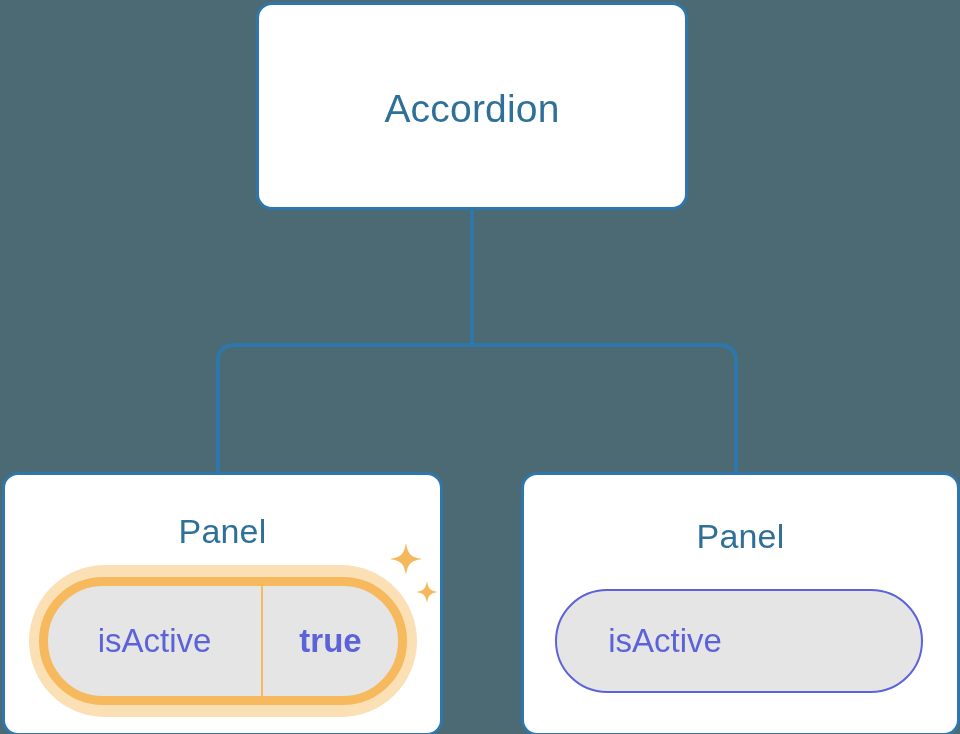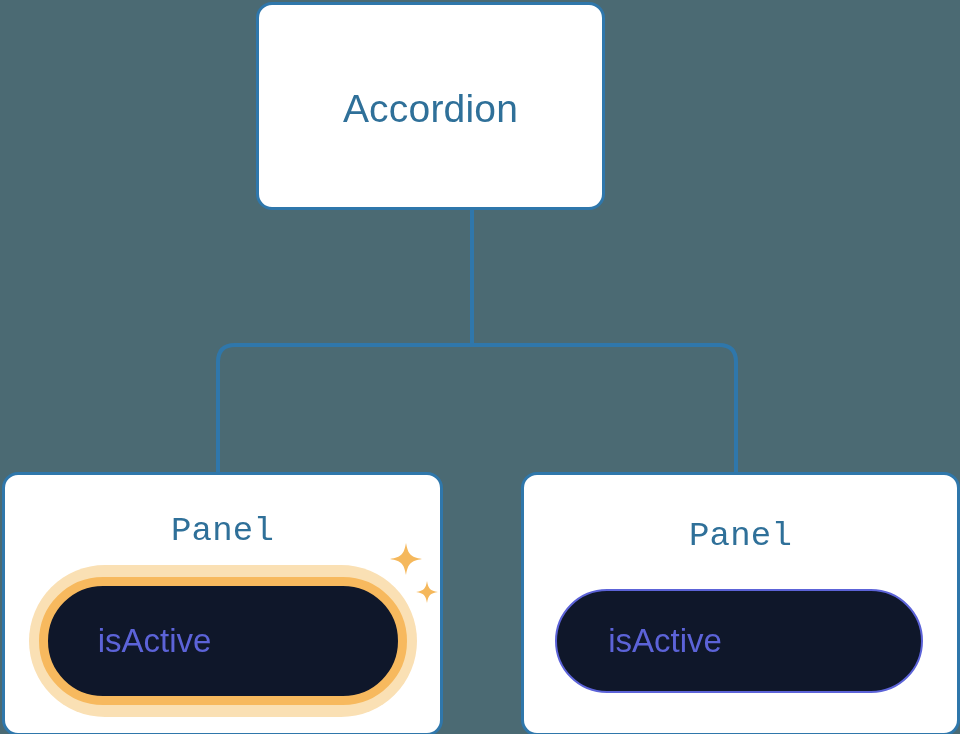--- a/index.html
+++ b/index.html
@@ -33,21 +33,21 @@
   .node-card {
     position: absolute;
     background: #ffffff;
     border: 3px solid #2f77ab;
     border-radius: 14px;
     box-sizing: border-box;
   }
   #node-accordion {
     left: 256px;
     top: 2px;
-    width: 349px;
+    width: 432px;
     height: 208px;
     border-radius: 16px;
   }
   #node-panel-left {
     left: 2px;
     top: 472px;
     width: 441px;
     height: 264px;
     border-radius: 16px;
   }
@@ -67,32 +67,31 @@
     white-space: nowrap;
   }
   #node-accordion .node-title {
     font-size: 39px;
     line-height: 208px;
   }
   .panel-title {
     font-size: 34px;
     margin-top: 37px;
     line-height: 38px;
-    font-family: Liberation Mono, monospace;
   }
   #node-panel-right .panel-title {
     margin-top: 42px;
   }
 
   
   .prop-pill {
     position: absolute;
     display: flex;
     align-items: stretch;
-    background: #0f172a;
+    background: #e5e5e5;
     box-sizing: border-box;
     border-radius: 999px;
     overflow: hidden;
   }
   .pill-cell {
     display: flex;
     align-items: center;
     justify-content: center;
     color: #5c63d8;
     white-space: nowrap;
@@ -179,20 +178,21 @@
   </div>
 
   <div class="node-card" id="node-panel-left">
     <div class="node-title panel-title">Panel</div>
   </div>
 
   <div id="pill-left-wrap">
     <div id="pill-left-halo"></div>
     <div class="prop-pill" id="pill-left">
       <div class="pill-cell pill-key">isActive</div>
+      <div class="pill-cell pill-val">true</div>
     </div>
   </div>
 
   <svg id="sparkles" viewBox="0 0 56 70" width="56" height="70">
     <path d="M 22 2 C 24.2 13.6 26.4 15.8 38 18 C 26.4 20.2 24.2 22.4 22 34 C 19.8 22.4 17.6 20.2 6 18 C 17.6 15.8 19.8 13.6 22 2 Z" fill="#f5b85c"></path>
     <path d="M 43 40 C 44.5 48 46 49.5 54 51 C 46 52.5 44.5 54 43 62 C 41.5 54 40 52.5 32 51 C 40 49.5 41.5 48 43 40 Z" fill="#f5b85c"></path>
   </svg>
 
   <div class="node-card" id="node-panel-right">
     <div class="node-title panel-title">Panel</div>

